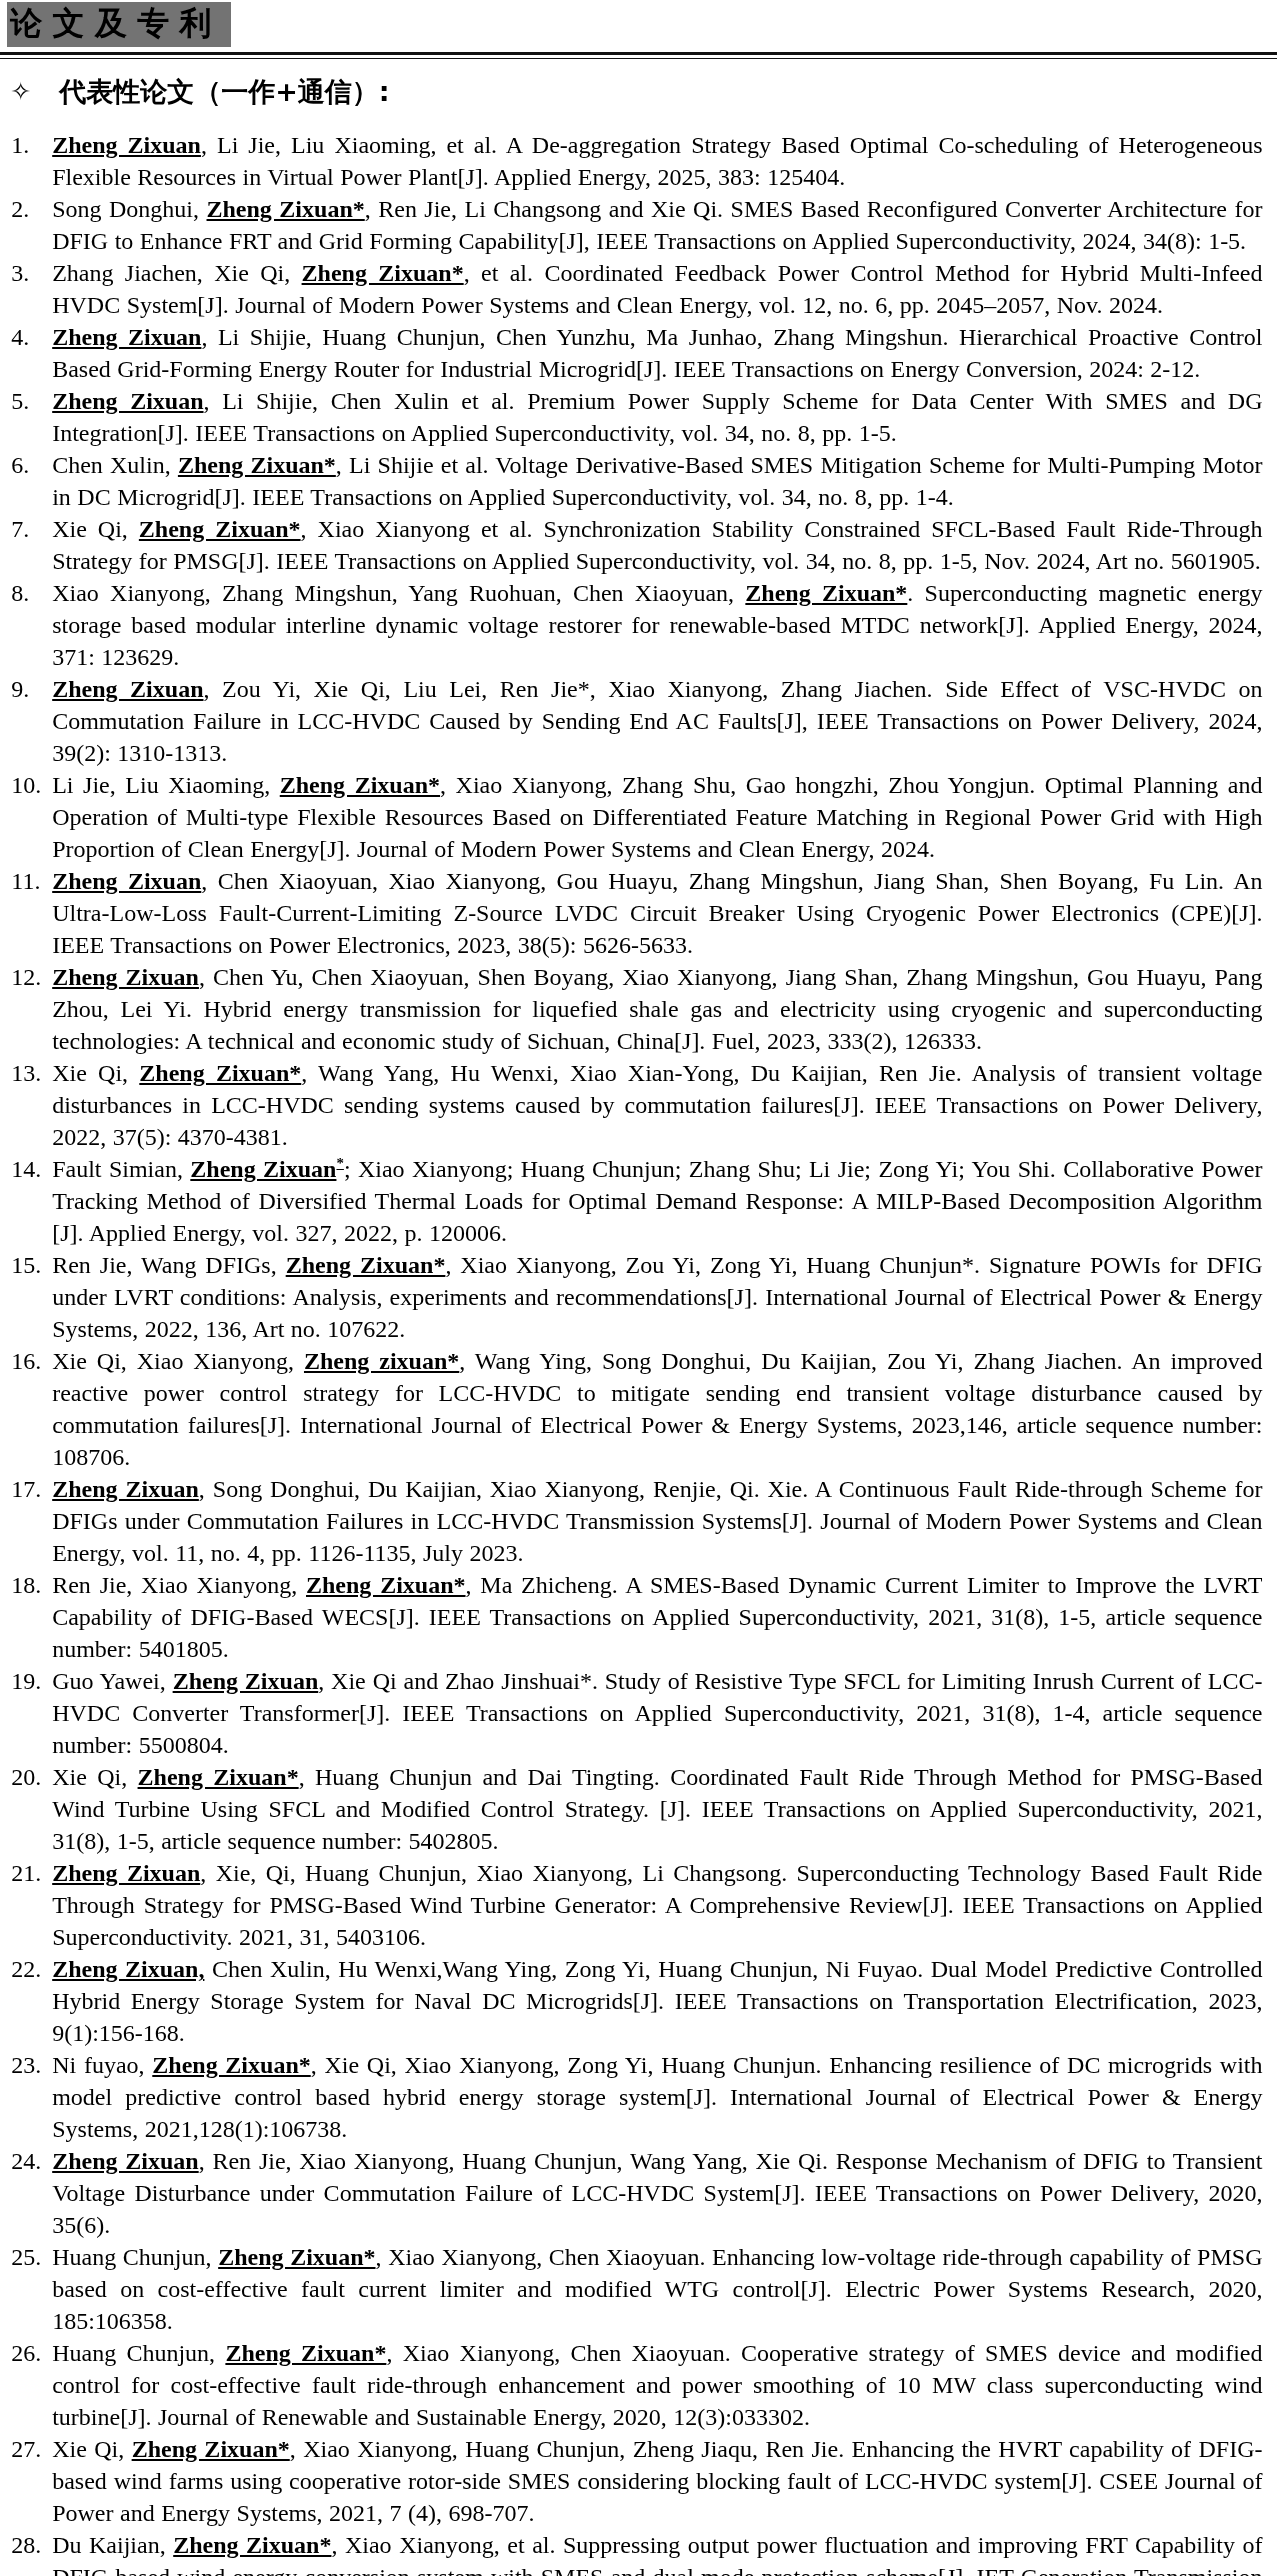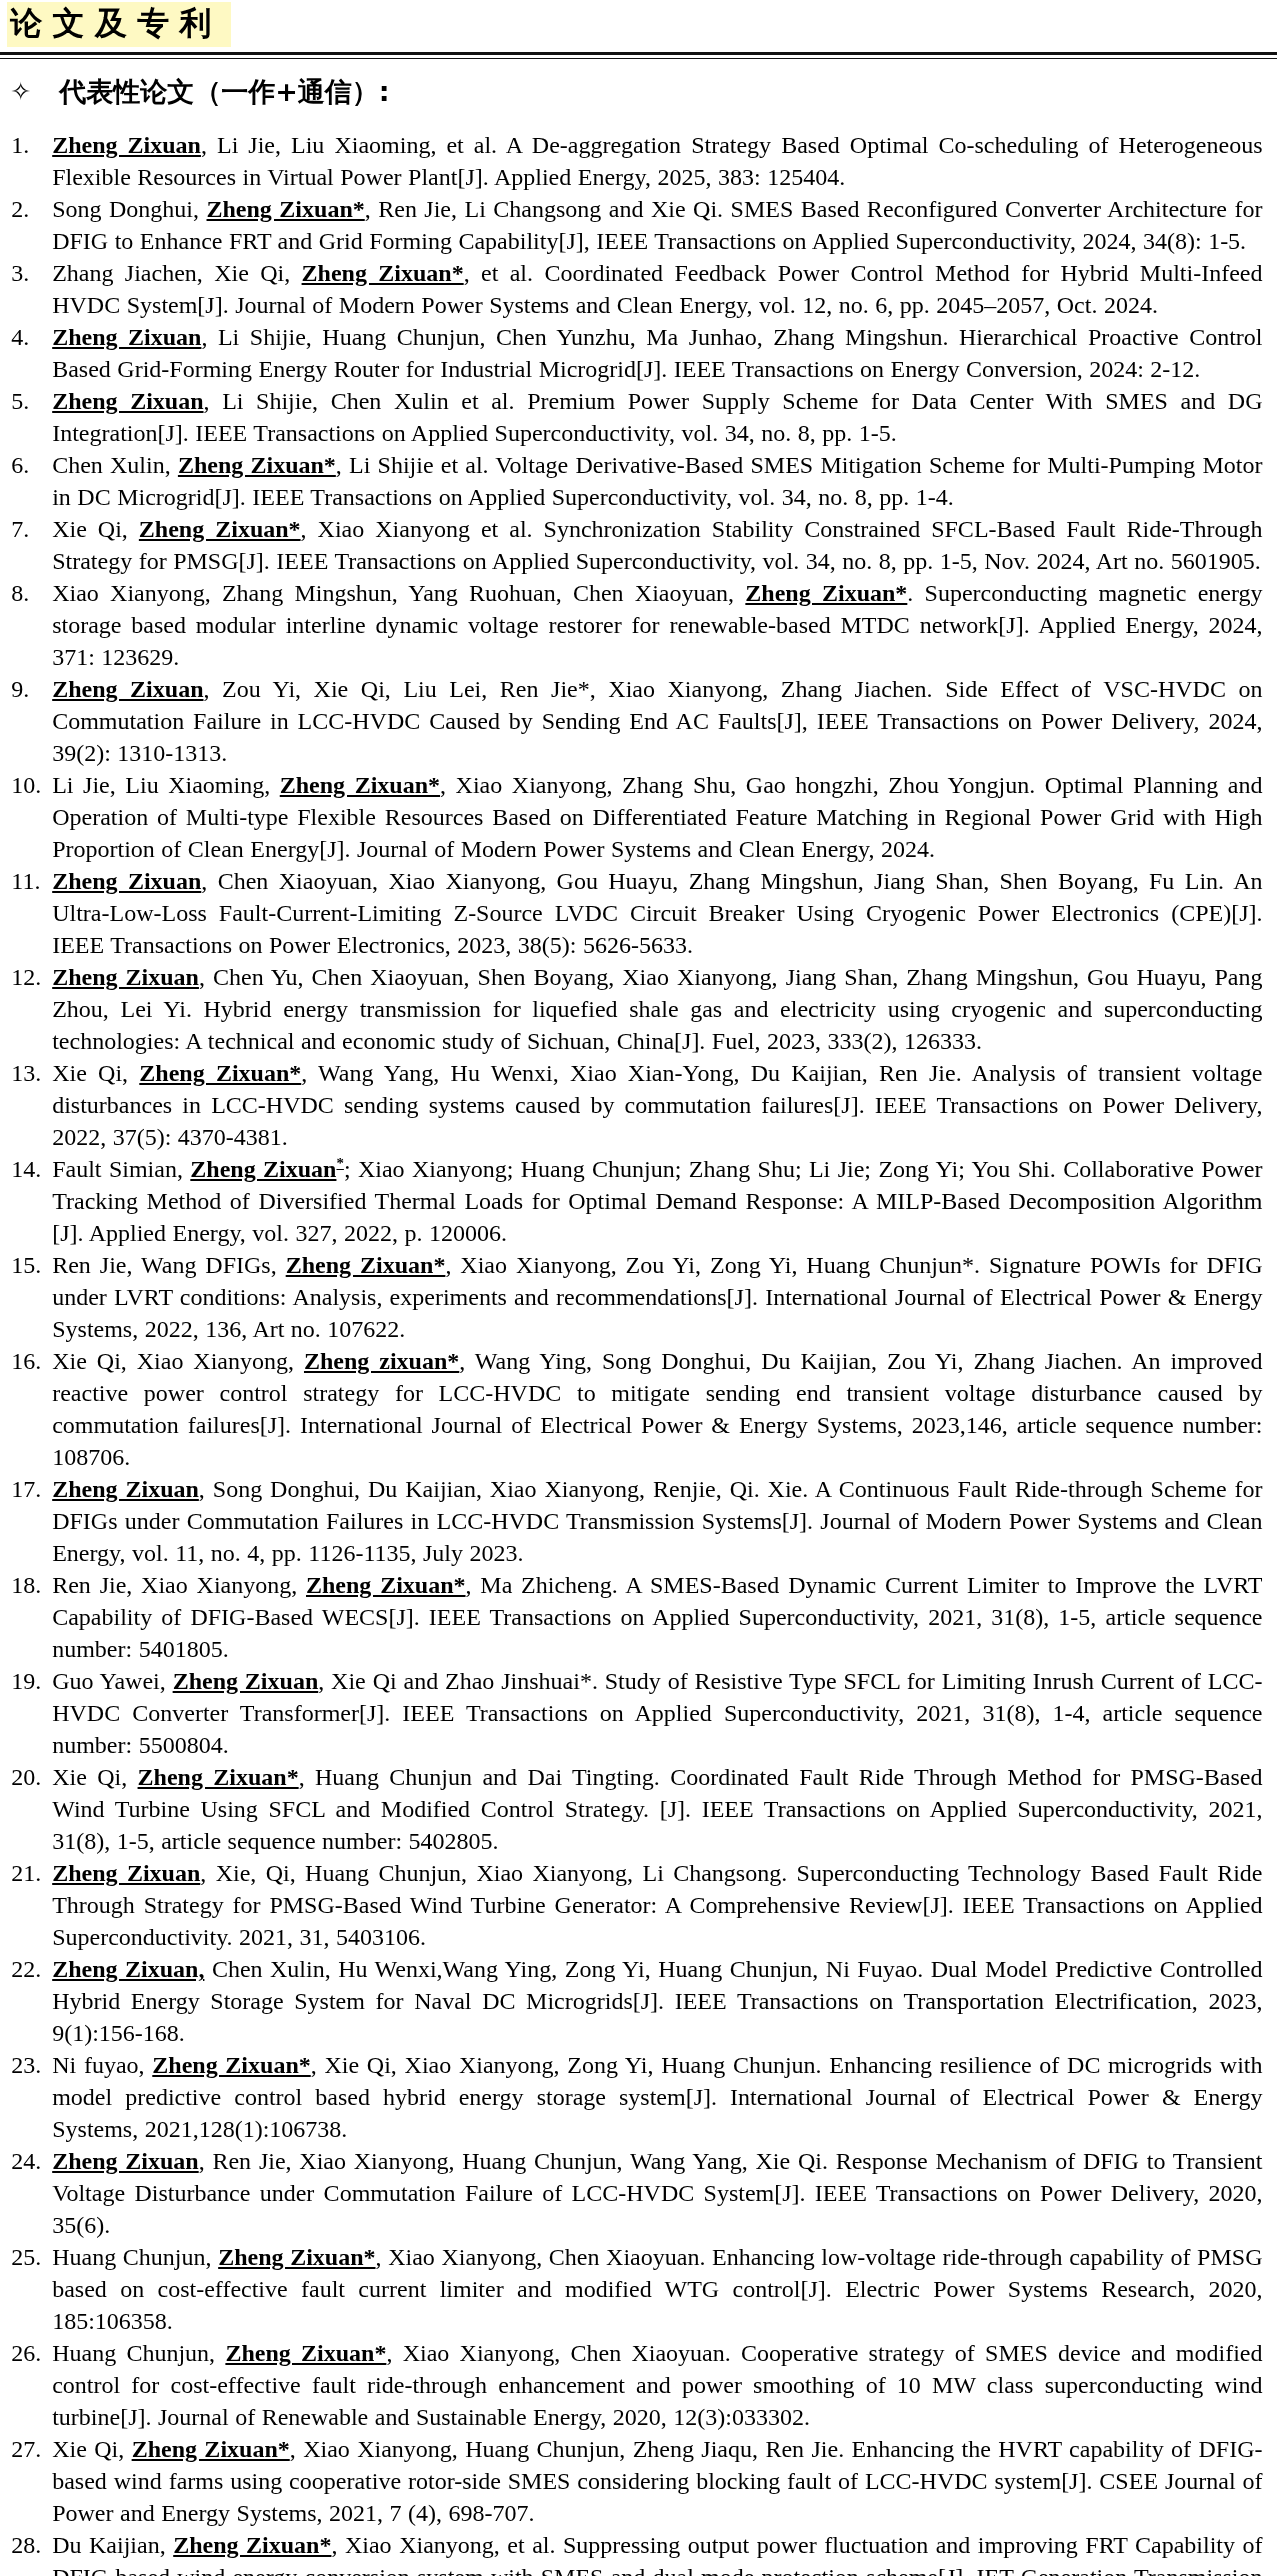--- a/index.html
+++ b/index.html
@@ -76,33 +76,33 @@
     line-height: 0;
     vertical-align: super;
   }
 </style>
 </head>
 <body>
 
 <div class="page">
 
   <div class="doc-title-wrap">
-    <span class="doc-title" style="background: #fef9c3;">论文及专利</span>
+    <span class="doc-title" style="background: #737373;">论文及专利</span>
     <div class="title-rule"></div>
   </div>
 
   <div class="section-head">
     <span class="star-icon">✧</span>
     <span>代表性论文（一作+通信）:</span>
   </div>
 
   <ol class="pub-list">
       <li><span class="b">Zheng Zixuan</span><span>, Li Jie, Liu Xiaoming, et al. A De-aggregation Strategy Based Optimal Co-scheduling of Heterogeneous Flexible Resources in Virtual Power Plant[J]. Applied Energy, 2025, 383: 125404.</span></li>
       <li><span>Song Donghui, </span><span class="b">Zheng Zixuan*</span><span>, Ren Jie, Li Changsong and Xie Qi. SMES Based Reconfigured Converter Architecture for DFIG to Enhance FRT and Grid Forming Capability[J], IEEE Transactions on Applied Superconductivity, 2024, 34(8): 1-5.</span></li>
-      <li><span>Zhang Jiachen, Xie Qi, </span><span class="b">Zheng Zixuan*</span><span>, et al. Coordinated Feedback Power Control Method for Hybrid Multi-Infeed HVDC System[J]. Journal of Modern Power Systems and Clean Energy, vol. 12, no. 6, pp. 2045–2057, Oct. 2024.</span></li>
+      <li><span>Zhang Jiachen, Xie Qi, </span><span class="b">Zheng Zixuan*</span><span>, et al. Coordinated Feedback Power Control Method for Hybrid Multi-Infeed HVDC System[J]. Journal of Modern Power Systems and Clean Energy, vol. 12, no. 6, pp. 2045–2057, Nov. 2024.</span></li>
       <li><span class="b">Zheng Zixuan</span><span>, Li Shijie, Huang Chunjun, Chen Yunzhu, Ma Junhao, Zhang Mingshun. Hierarchical Proactive Control Based Grid-Forming Energy Router for Industrial Microgrid[J]. IEEE Transactions on Energy Conversion, 2024: 2-12.</span></li>
       <li><span class="b">Zheng Zixuan</span><span>, Li Shijie, Chen Xulin et al. Premium Power Supply Scheme for Data Center With SMES and DG Integration[J]. IEEE Transactions on Applied Superconductivity, vol. 34, no. 8, pp. 1-5.</span></li>
       <li><span>Chen Xulin, </span><span class="b">Zheng Zixuan*</span><span>, Li Shijie et al. Voltage Derivative-Based SMES Mitigation Scheme for Multi-Pumping Motor in DC Microgrid[J].  IEEE Transactions on Applied Superconductivity, vol. 34, no. 8, pp. 1-4.</span></li>
       <li><span>Xie Qi, </span><span class="b">Zheng Zixuan*</span><span>, Xiao Xianyong et al. Synchronization Stability Constrained SFCL-Based Fault Ride-Through Strategy for PMSG[J]. IEEE Transactions on Applied Superconductivity, vol. 34, no. 8, pp. 1-5, Nov. 2024, Art no. 5601905.</span></li>
       <li><span>Xiao Xianyong, Zhang Mingshun, Yang Ruohuan, Chen Xiaoyuan, </span><span class="b">Zheng Zixuan*</span><span>. Superconducting magnetic energy storage based modular interline dynamic voltage restorer for renewable-based MTDC network[J]. Applied Energy, 2024, 371: 123629.</span></li>
       <li><span class="b">Zheng Zixuan</span><span>, Zou Yi, Xie Qi, Liu Lei, Ren Jie*, Xiao Xianyong, Zhang Jiachen. Side Effect of VSC-HVDC on Commutation Failure in LCC-HVDC Caused by Sending End AC Faults[J], IEEE Transactions on Power Delivery, 2024, 39(2): 1310-1313.</span></li>
       <li><span>Li Jie, Liu Xiaoming, </span><span class="b">Zheng Zixuan*</span><span>, Xiao Xianyong, Zhang Shu, Gao hongzhi, Zhou Yongjun. Optimal Planning and Operation of Multi-type Flexible Resources Based on Differentiated Feature Matching in Regional Power Grid with High Proportion of Clean Energy[J]. Journal of Modern Power Systems and Clean Energy, 2024.</span></li>
       <li><span class="b">Zheng Zixuan</span><span>, Chen Xiaoyuan, Xiao Xianyong, Gou Huayu, Zhang Mingshun, Jiang Shan, Shen Boyang, Fu Lin. An Ultra-Low-Loss Fault-Current-Limiting Z-Source LVDC Circuit Breaker Using Cryogenic Power Electronics (CPE)[J]. IEEE Transactions on Power Electronics, 2023, 38(5): 5626-5633.</span></li>
       <li><span class="b">Zheng Zixuan</span><span>, Chen Yu, Chen Xiaoyuan, Shen Boyang, Xiao Xianyong, Jiang Shan, Zhang Mingshun, Gou Huayu, Pang Zhou, Lei Yi. Hybrid energy transmission for liquefied shale gas and electricity using cryogenic and superconducting technologies: A technical and economic study of Sichuan, China[J]. Fuel, 2023, 333(2), 126333.</span></li>
       <li><span>Xie Qi, </span><span class="b">Zheng Zixuan*</span><span>, Wang Yang, Hu Wenxi, Xiao Xian-Yong, Du Kaijian, Ren Jie. Analysis of transient voltage disturbances in LCC-HVDC sending systems caused by commutation failures[J]. IEEE Transactions on Power Delivery, 2022, 37(5): 4370-4381.</span></li>

